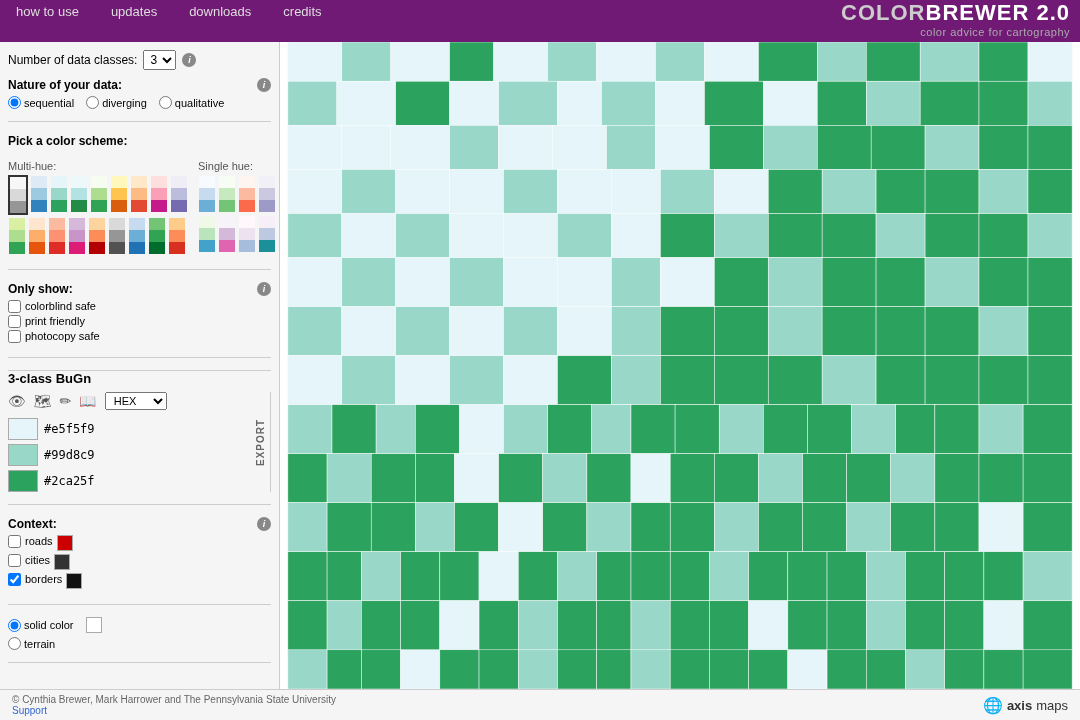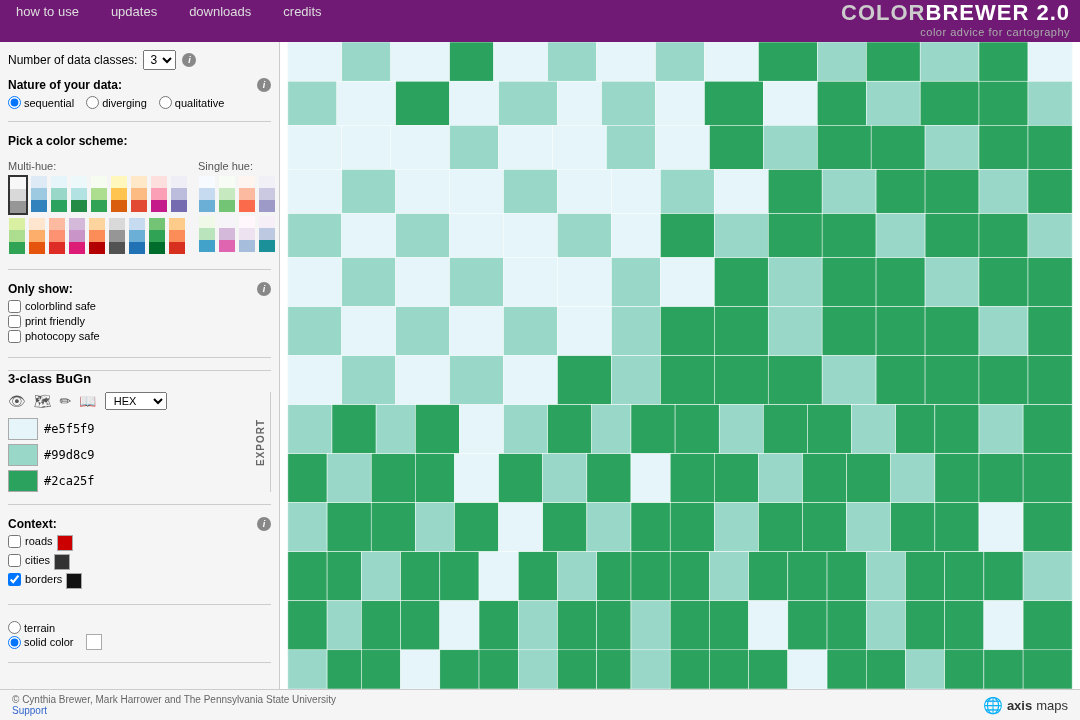--- a/index.html
+++ b/index.html
@@ -569,32 +569,32 @@
       <div class="context-row">
         <input type="checkbox" checked="" style="">
         <span>borders</span>
         <div class="context-color-box" style="background:#111111;"></div>
       </div>
     </div>
 
     <div class="divider"></div>
 
     <div id="background-section">
-      <div class="radio-group" style="margin-top:4px;">
-        <label>
-          <input type="radio" name="background" style="">
-          <span>terrain</span>
-        </label>
-      </div>
       <div class="radio-group">
         <label>
           <input type="radio" name="background" checked="" style="">
           <span>solid color</span>
         </label>
         <div class="context-color-box" style="background:#ffffff; border: 1px solid #aaa;"></div>
+      </div>
+      <div class="radio-group" style="margin-top:4px;">
+        <label>
+          <input type="radio" name="background" style="">
+          <span>terrain</span>
+        </label>
       </div>
     </div>
 
     <div class="divider"></div>
 
   </div>
 
   <div id="map-area">
     <svg id="map-canvas" viewBox="0 0 800 660" xmlns="http://www.w3.org/2000/svg">
       <rect width="800" height="660" fill="#c8e8d8"></rect>

